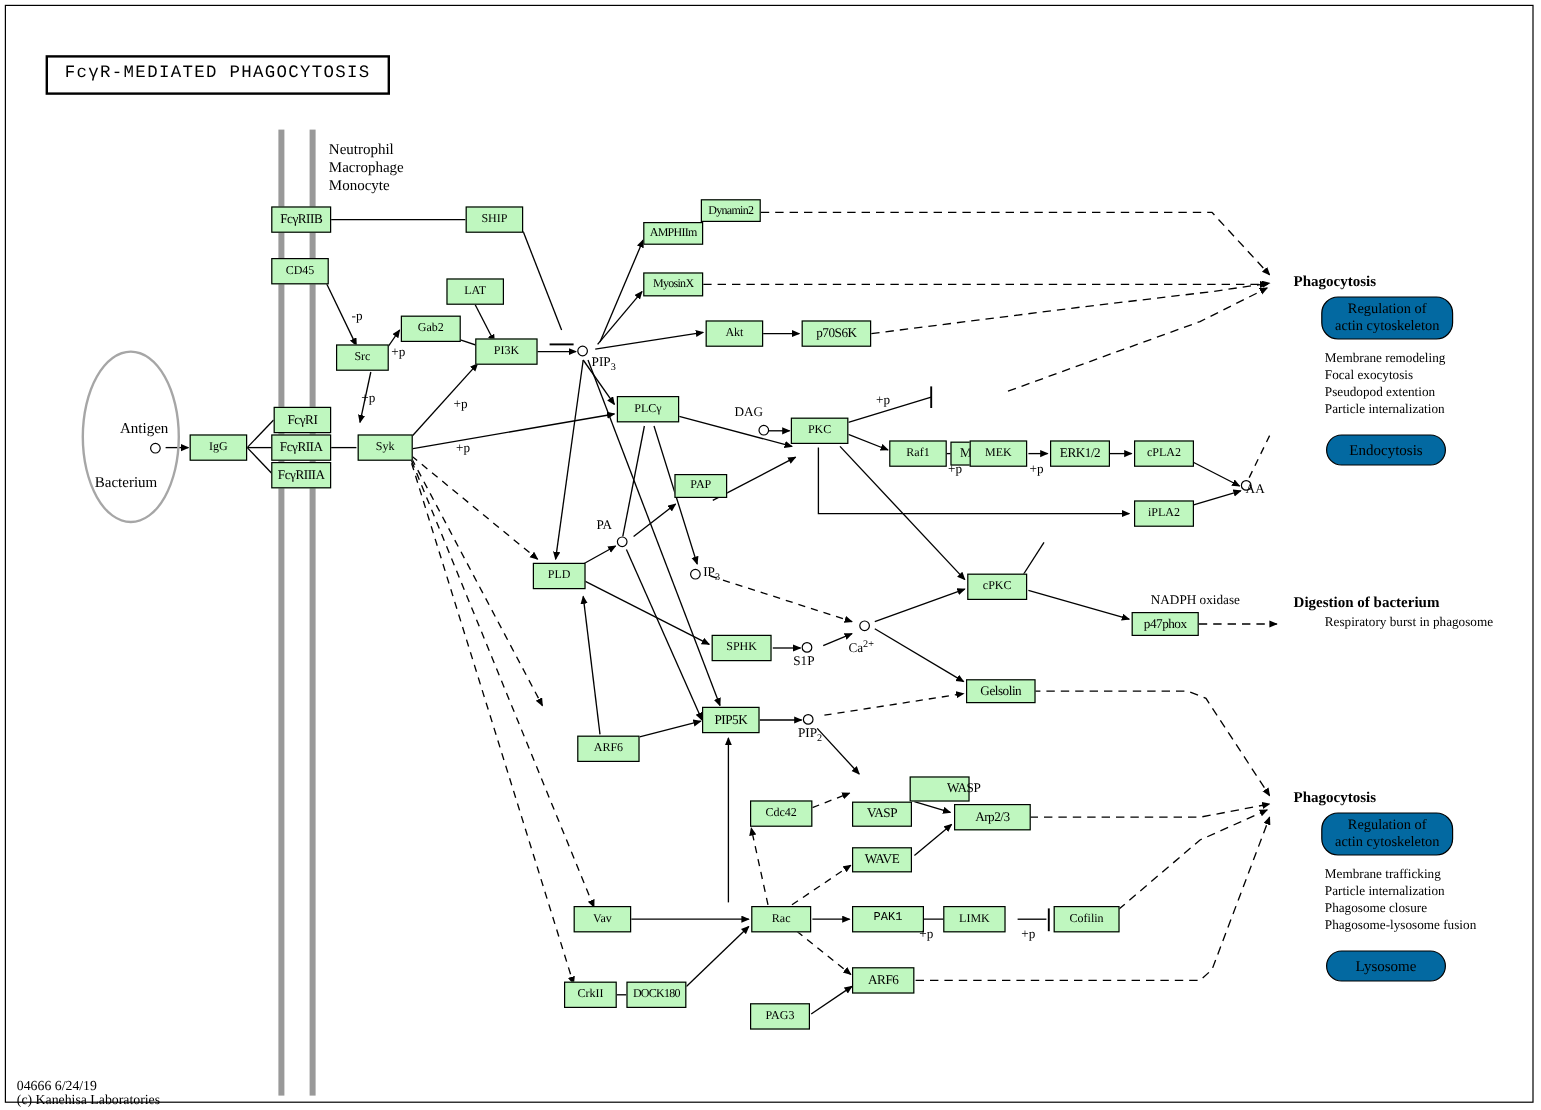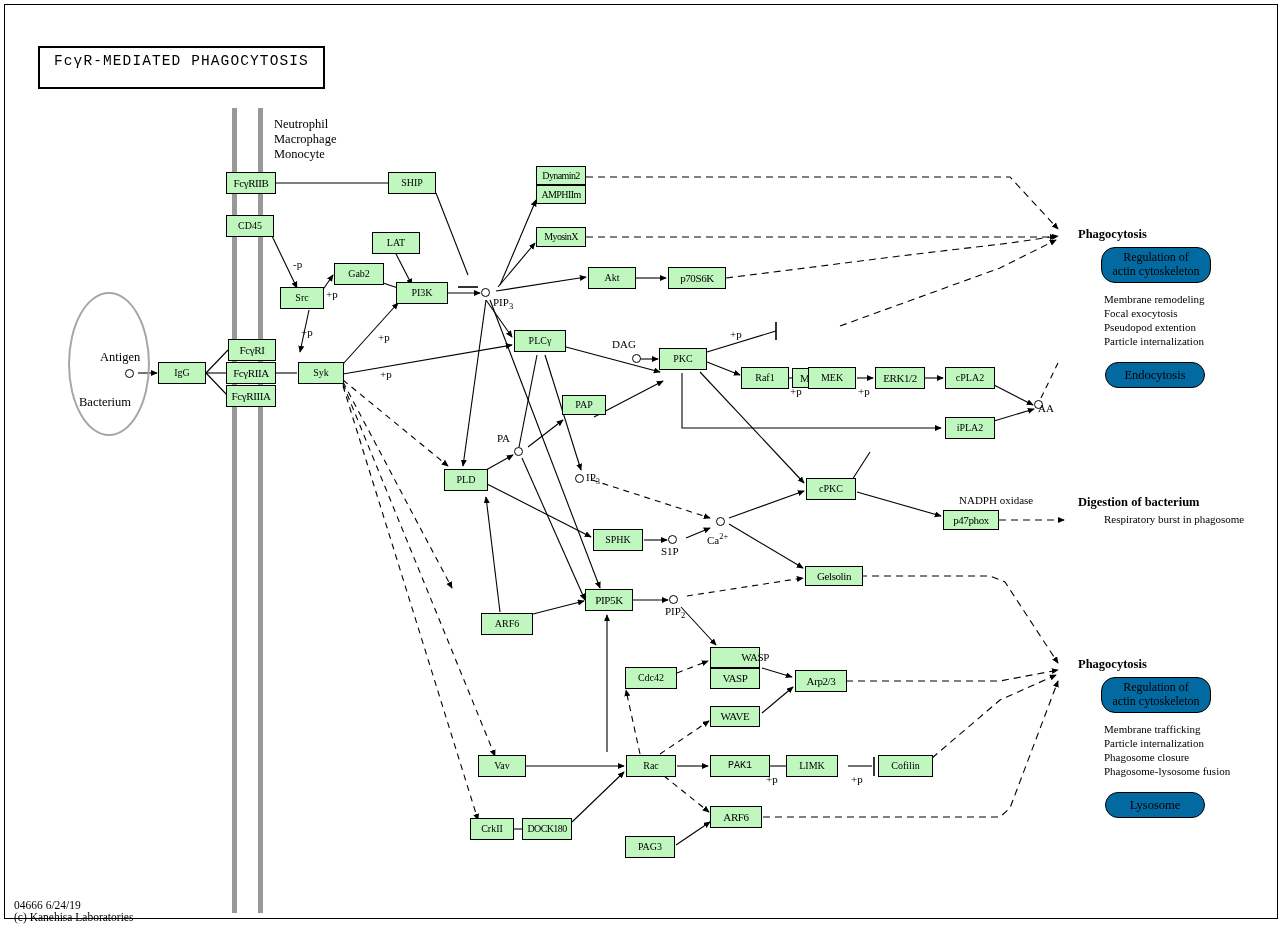--- a/index.html
+++ b/index.html
@@ -12,40 +12,40 @@
     overflow:hidden;
   }
   #border{
     position:absolute;left:4px;top:4px;width:1274px;height:915px;
     border:1px solid #000;box-sizing:border-box;
   }
   svg#wires{position:absolute;left:0;top:0;width:1284px;height:925px;pointer-events:none;}
 
   .title-box{
     position:absolute;left:38px;top:46px;
-    padding:5px 14px 18px 14px;
+    padding:5px 14px 8px 14px;
     border:2px solid #000;background:#fff;
     font-family:"Liberation Mono", monospace;
     font-size:14.5px;letter-spacing:1.1px;color:#000;white-space:nowrap;
   }
 
   
   .gbox{
     position:absolute;box-sizing:border-box;
     background:#bff7bf;border:1px solid #000;
     font-family:"Liberation Serif", serif;
     font-size:10px;color:#000;
     display:flex;align-items:center;justify-content:center;
     line-height:1;white-space:nowrap;
   }
   .gbox.tight{font-size:11px;letter-spacing:-0.4px;}
   .gbox.tiny{font-size:10px;letter-spacing:-0.6px;}
 
   
-  .gbox.nb-top{border-bottom:1px solid #000;}
+  .gbox.nb-top{border-bottom:1px solid #000;margin-left:48px;}
 
   
   .mapbox{
     position:absolute;box-sizing:border-box;
     background:#0369a1;border:1px solid #000;border-radius:14px;
     font-family:"Liberation Serif", serif;font-size:12.5px;color:#000;
     display:flex;align-items:center;justify-content:center;text-align:center;
     line-height:1.15;
   }
   .mapbox.two{font-size:12px;}
@@ -299,21 +299,21 @@
   <div class="gbox tight" style="left:943px;top:510px;width:56px;height:20px;">p47phox</div>
 
   <div class="gbox tight" style="left:805px;top:566px;width:58px;height:20px;">Gelsolin</div>
   <div class="gbox tight" style="left:585px;top:589px;width:48px;height:22px;">PIP5K</div>
   <div class="gbox" style="left:481px;top:613px;width:52px;height:22px;">ARF6</div>
   <div class="gbox" style="left:625px;top:667px;width:52px;height:22px;">Cdc42</div>
 
   <div class="gbox tight nb-top" style="left:710px;top:647px;width:50px;height:21px;padding-left:40px;">WASP</div>
   <div class="gbox tight" style="left:710px;top:668px;width:50px;height:21px;">VASP</div>
   <div class="gbox tight" style="left:710px;top:706px;width:50px;height:21px;">WAVE</div>
-  <div class="gbox tight" style="left:795px;top:670px;width:52px;height:22px;">Arp2/3</div>
+  <div class="gbox tight" style="left:795px;top:670px;width:64px;height:22px;">Arp2/3</div>
 
   <div class="gbox" style="left:478px;top:755px;width:48px;height:22px;">Vav</div>
   <div class="gbox" style="left:626px;top:755px;width:50px;height:22px;">Rac</div>
   <div class="gbox" style="left:710px;top:755px;width:60px;height:22px;font-family:Liberation Mono, monospace;">PAK1</div>
   <div class="gbox" style="left:786px;top:755px;width:52px;height:22px;">LIMK</div>
   <div class="gbox" style="left:878px;top:755px;width:55px;height:22px;">Cofilin</div>
 
   <div class="gbox" style="left:470px;top:818px;width:44px;height:22px;">CrkII</div>
   <div class="gbox tiny" style="left:522px;top:818px;width:50px;height:22px;">DOCK180</div>
   <div class="gbox tight" style="left:710px;top:806px;width:52px;height:22px;">ARF6</div>

